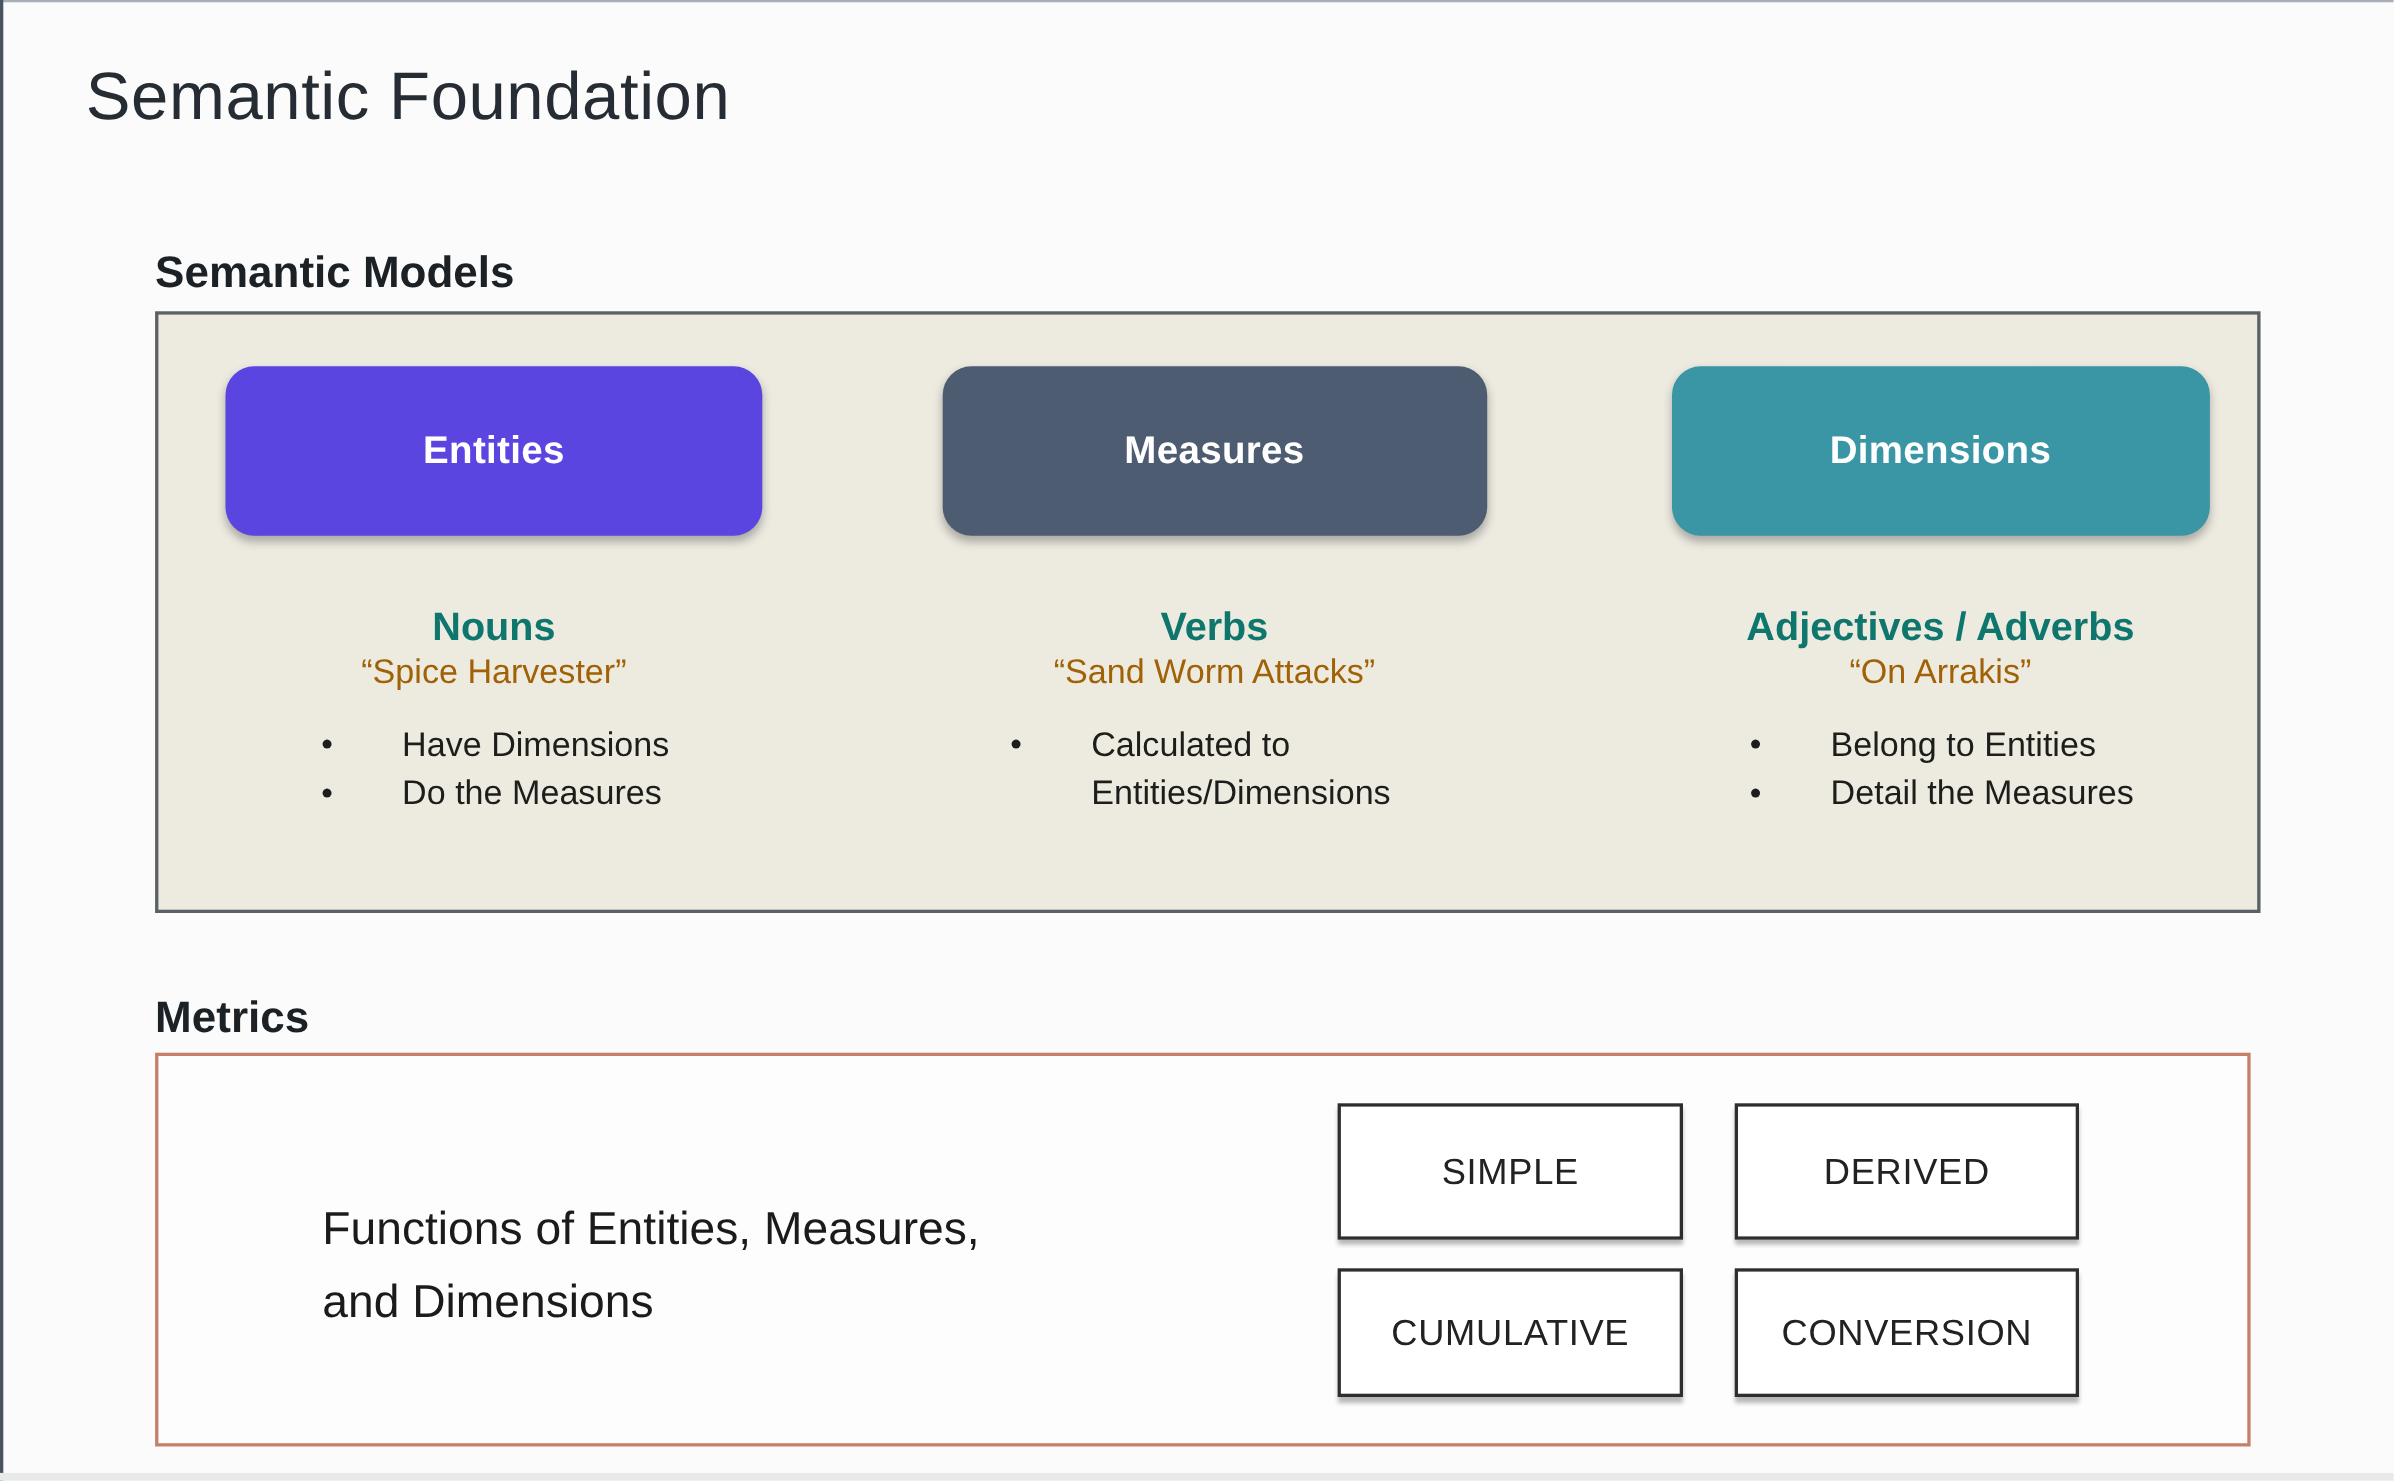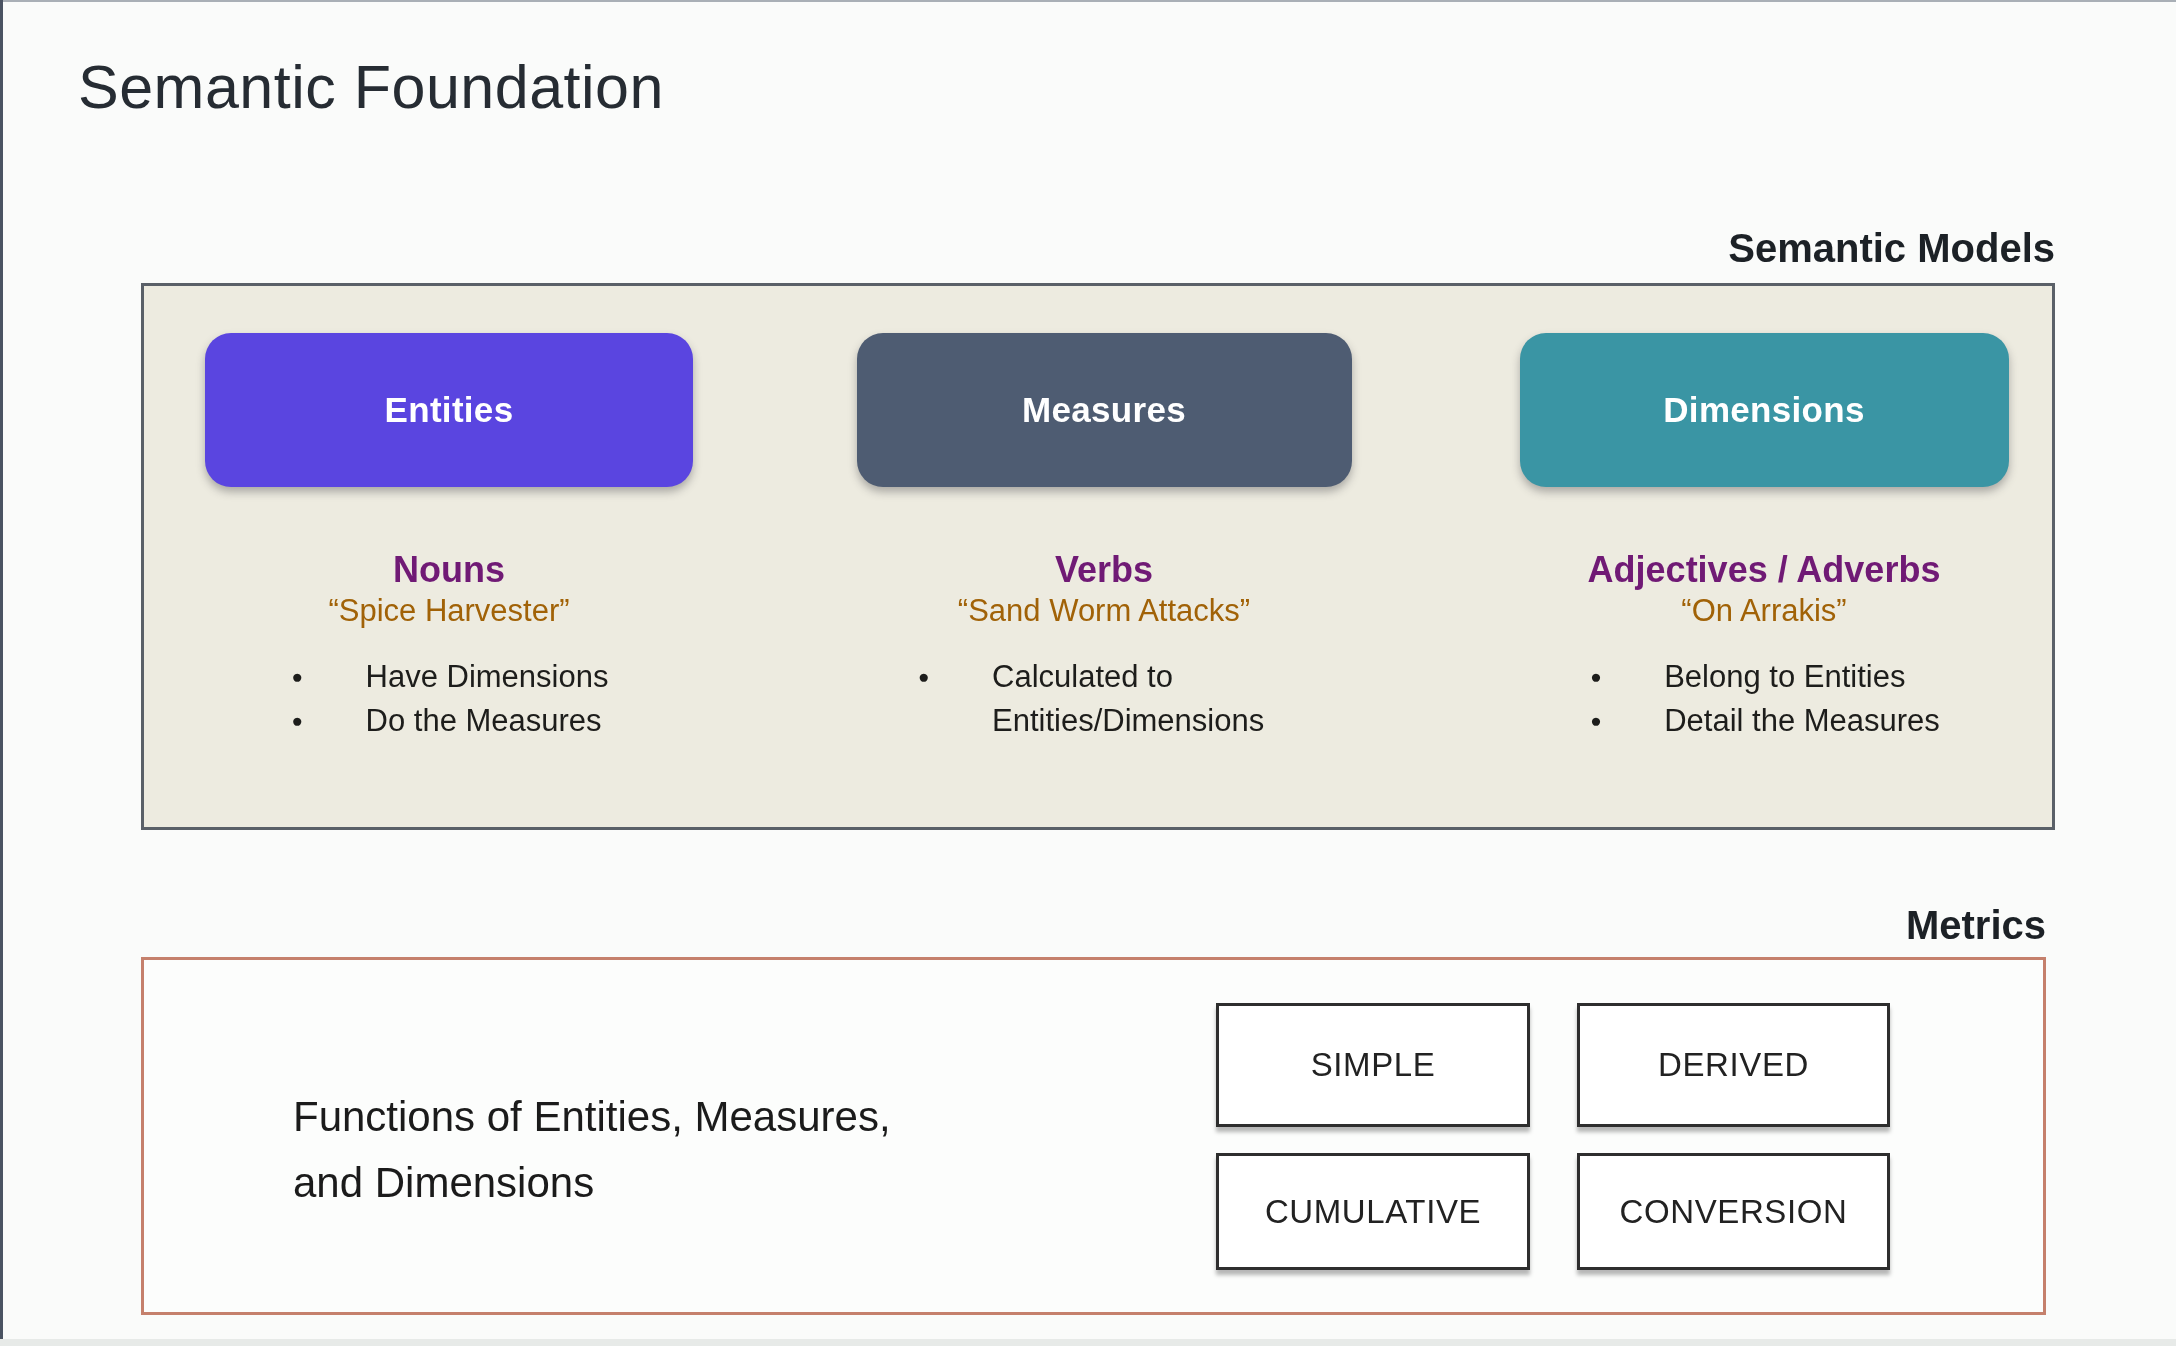--- a/index.html
+++ b/index.html
@@ -13,21 +13,21 @@
     position: relative;
     width: 2176px; height: 1346px;
     box-shadow: inset 3px 0 0 #4a5362, inset 0 2px 0 rgba(70, 82, 99, 0.45);
   }
   .slide-title {
     position: absolute; left: 78px; top: 52px;
     font-size: 61px; font-weight: 500; color: #262c33;
     letter-spacing: 0.5px; margin: 0;
   }
   .section-heading {
-    position: absolute; text-align: right;
+    position: absolute; text-align: left;
     font-size: 40px; font-weight: bold; color: #1c2126;
   }
   .sm-heading { left: 141px; width: 1914px; top: 226px; }
   .metrics-heading { left: 141px; width: 1905px; top: 903px; }
 
   .panel {
     position: absolute; left: 141px; top: 283px;
     width: 1914px; height: 547px;
     background: #edebe0;
     border: 3px solid #5a6068;
@@ -43,21 +43,21 @@
     border-radius: 26px;
     color: #ffffff; font-size: 35px; font-weight: bold;
     letter-spacing: 0.3px;
     box-shadow: 0 5px 8px rgba(50, 50, 55, 0.35);
   }
   .pill-0 { width: 488px; }
   .pill-1 { width: 495px; }
   .pill-2 { width: 489px; }
   .subtitle {
     margin-top: 62px;
-    font-size: 36px; font-weight: bold; color: #701a75;
+    font-size: 36px; font-weight: bold; color: #0f766e;
     white-space: nowrap;
   }
   .quote {
     margin-top: 2px;
     font-size: 31px; color: #a16207;
   }
   .bullets {
     display: inline-block; text-align: left;
     margin: 26px 0 0 0; padding: 0; list-style: none;
   }

